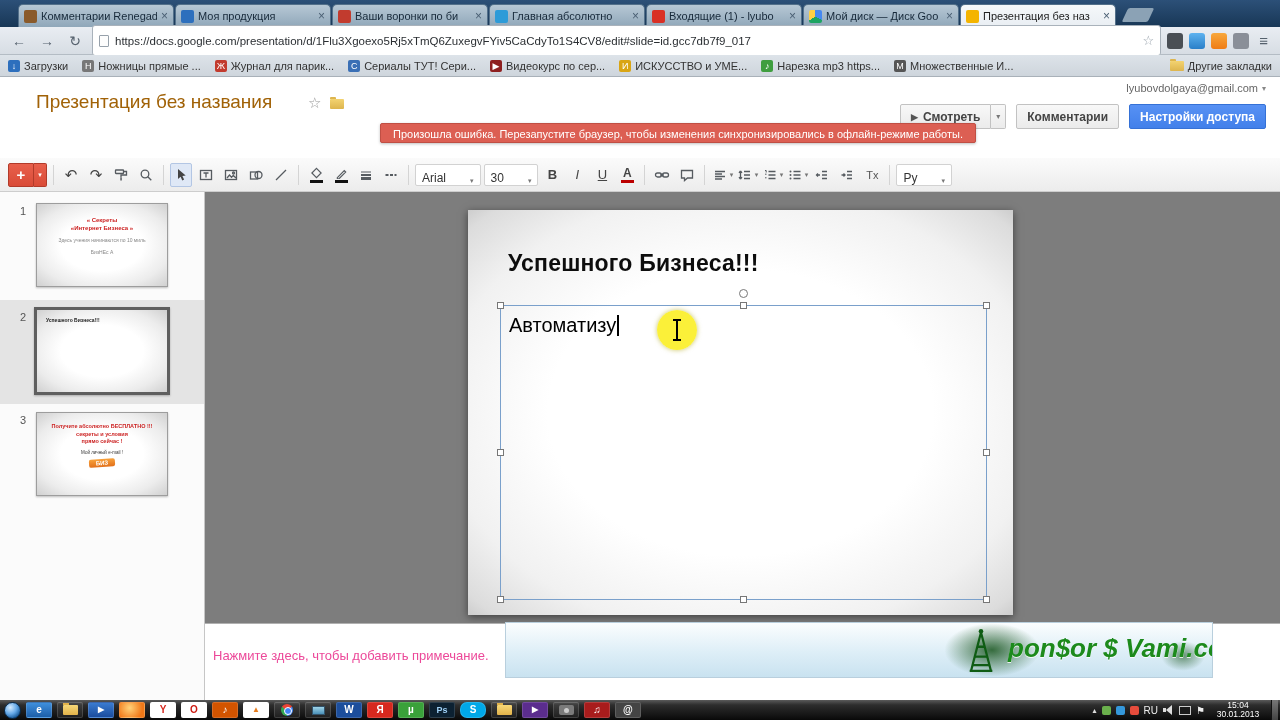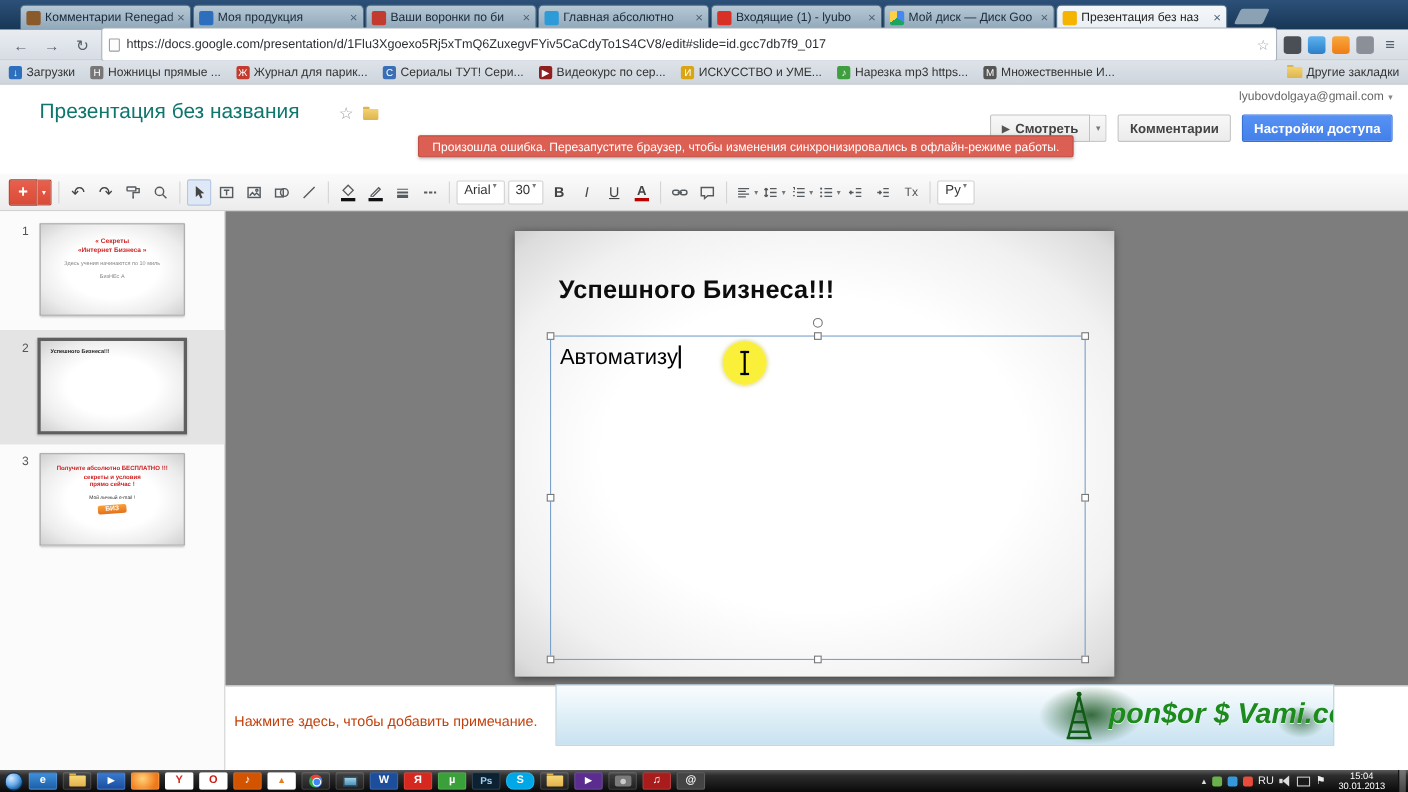--- a/index.html
+++ b/index.html
@@ -37,21 +37,21 @@
 .bm{display:flex;align-items:center;gap:4px;font-size:11px;color:#333;white-space:nowrap;flex:none}
 .bmi{width:12px;height:12px;border-radius:2px;color:#fff;font-size:9px;display:flex;align-items:center;justify-content:center;flex:none}
 .bc0{background:#2d6fbd}.bc1{background:#777}.bc2{background:#c23b2e}.bc3{background:#3a6fb5}
 .bc4{background:#8e2020}.bc5{background:#d9a514}.bc6{background:#3f9e3f}.bc7{background:#555}
 .bm-right{margin-left:auto}
 .folder{width:14px;height:10px;background:linear-gradient(#f3d371,#ddb54e);border-radius:1px;position:relative;flex:none}
 .folder::before{content:"";position:absolute;left:0;top:-2px;width:6px;height:2px;background:#ddb54e;border-radius:1px 1px 0 0}
 
 
 .dheader{position:absolute;top:77px;left:0;width:100%;height:81px;background:#fff}
-.dtitle{position:absolute;left:36px;top:14px;font-size:19px;color:#0f766e}
+.dtitle{position:absolute;left:36px;top:14px;font-size:19px;color:#a16207}
 .dstar{position:absolute;left:308px;top:17px;font-size:15px;color:#9a9a9a}
 .dfolder{position:absolute;left:330px;top:22px}
 .account{position:absolute;right:14px;top:5px;font-size:11px;color:#666;display:flex;gap:4px;align-items:center}
 .account .crt{font-size:8px;color:#888}
 .btnrow{position:absolute;right:14px;top:27px;display:flex;gap:10px;align-items:center}
 .watchwrap{display:flex}
 .gbtn{height:25px;display:flex;align-items:center;padding:0 10px;background:linear-gradient(#f8f8f8,#ebebeb);border:1px solid #c2c2c2;border-radius:2px;font-size:12px;font-weight:bold;color:#444;gap:5px}
 .gbtn .pi{font-size:9px;color:#555}
 .gbtn.watch{border-radius:2px 0 0 2px}
 .gbtn-caret{width:15px;height:25px;display:flex;align-items:center;justify-content:center;border:1px solid #c2c2c2;border-left:none;background:linear-gradient(#f8f8f8,#ebebeb);font-size:8px;color:#777;border-radius:0 2px 2px 0}
@@ -61,21 +61,21 @@
 
 
 .etoolbar{position:absolute;top:158px;left:0;width:100%;height:34px;background:linear-gradient(#fbfbfb,#ececec);border-bottom:1px solid #cdcdcd;display:flex;align-items:center;padding:0 8px;gap:3px}
 .tbi{height:24px;min-width:22px;display:flex;align-items:center;justify-content:center;border-radius:2px;color:#444;font-size:13px;flex:none;gap:2px}
 .tbi svg{stroke:#565b60;fill:none;stroke-width:1.3}
 .tbi.pressed{background:#dfe8f6;border:1px solid #b3c6e4}
 .sep{width:1px;height:20px;background:#d4d4d4;margin:0 3px;flex:none}
 .plusbtn{display:flex;height:24px;flex:none}
 .plusmain{width:26px;background:linear-gradient(#e8604c,#d94b37);border:1px solid #b23b2a;border-radius:2px 0 0 2px;color:#fff;font-size:15px;font-weight:bold;display:flex;align-items:center;justify-content:center}
 .pluscaret{width:13px;background:linear-gradient(#e8604c,#d94b37);border:1px solid #b23b2a;border-left:none;border-radius:0 2px 2px 0;color:#fff;font-size:7px;display:flex;align-items:center;justify-content:center}
-.ddfield{display:flex;align-items:flex-start;gap:2px;padding:0 6px;height:22px;border:1px solid #d2d2d2;border-radius:2px;background:#fff;font-size:12px;color:#333;flex:none}
+.ddfield{display:flex;align-items:flex-end;gap:24px;padding:0 6px;height:22px;border:1px solid #d2d2d2;border-radius:2px;background:#fff;font-size:12px;color:#333;flex:none}
 .ddfield .crt{font-size:7px;color:#777}
 .crt{font-size:7px;color:#777}
 .bold{font-weight:bold}.ital{font-style:italic}.und{text-decoration:underline}
 .colstack{display:flex;flex-direction:column;align-items:center;line-height:1}
 .colbar{width:13px;height:3px;background:#111;margin-top:1px}
 .colbar.red{background:#b00}
 .tx{font-size:11px;color:#555}
 
 
 .filmstrip{position:absolute;left:0;top:192px;width:205px;height:508px;background:#fbfbfb;border-right:1px solid #c6c6c6}
@@ -104,21 +104,21 @@
 .h-w{left:-4px;top:50%;margin-top:-4px}.h-e{right:-4px;top:50%;margin-top:-4px}
 .h-sw{left:-4px;bottom:-4px}.h-s{left:50%;margin-left:-4px;bottom:-4px}.h-se{right:-4px;bottom:-4px}
 .rot{position:absolute;left:50%;margin-left:-5px;top:-17px;width:9px;height:9px;border-radius:50%;background:#fff;border:1px solid #777}
 .cursor-hl{position:absolute;left:452px;top:118px;width:40px;height:40px;border-radius:50%;background:rgba(250,238,30,.88);box-shadow:0 0 5px rgba(170,160,0,.6);z-index:4}
 .ibeam{position:absolute;left:19px;top:9px;width:2px;height:22px;background:#000}
 .ibeam::before,.ibeam::after{content:"";position:absolute;left:-3px;width:8px;height:2px;background:#000}
 .ibeam::before{top:0}.ibeam::after{bottom:0}
 
 
 .notes{position:absolute;left:205px;top:623px;width:1075px;height:77px;background:#fff;border-top:1px solid #b0b0b0}
-.notes-text{position:absolute;left:8px;top:24px;font-size:13px;color:#c2410c}
+.notes-text{position:absolute;left:8px;top:24px;font-size:13px;color:#ec4899}
 
 
 .ad{position:absolute;left:505px;top:622px;width:708px;height:56px;background:linear-gradient(180deg,#fbfdfe,#ddeef7 55%,#c9e2f0);border:1px solid #b9cfdd;z-index:5;overflow:hidden}
 .ad-blob1{position:absolute;left:438px;top:0;width:96px;height:54px;background:radial-gradient(ellipse at center,rgba(23,84,28,.85),rgba(23,84,28,0) 70%)}
 .ad-blob2{position:absolute;left:655px;top:18px;width:44px;height:30px;background:radial-gradient(ellipse at center,rgba(23,84,28,.6),rgba(23,84,28,0) 70%)}
 .ad-tower{position:absolute;left:458px;top:3px}
 .ad-tower svg{stroke:#0f5c14;fill:none;stroke-width:1.6}
 .ad-text{position:absolute;left:502px;top:10px;font-size:26px;font-weight:bold;font-style:italic;color:#1c8a1c;text-shadow:0 1px 0 rgba(255,255,255,.8);white-space:nowrap}
 
 

